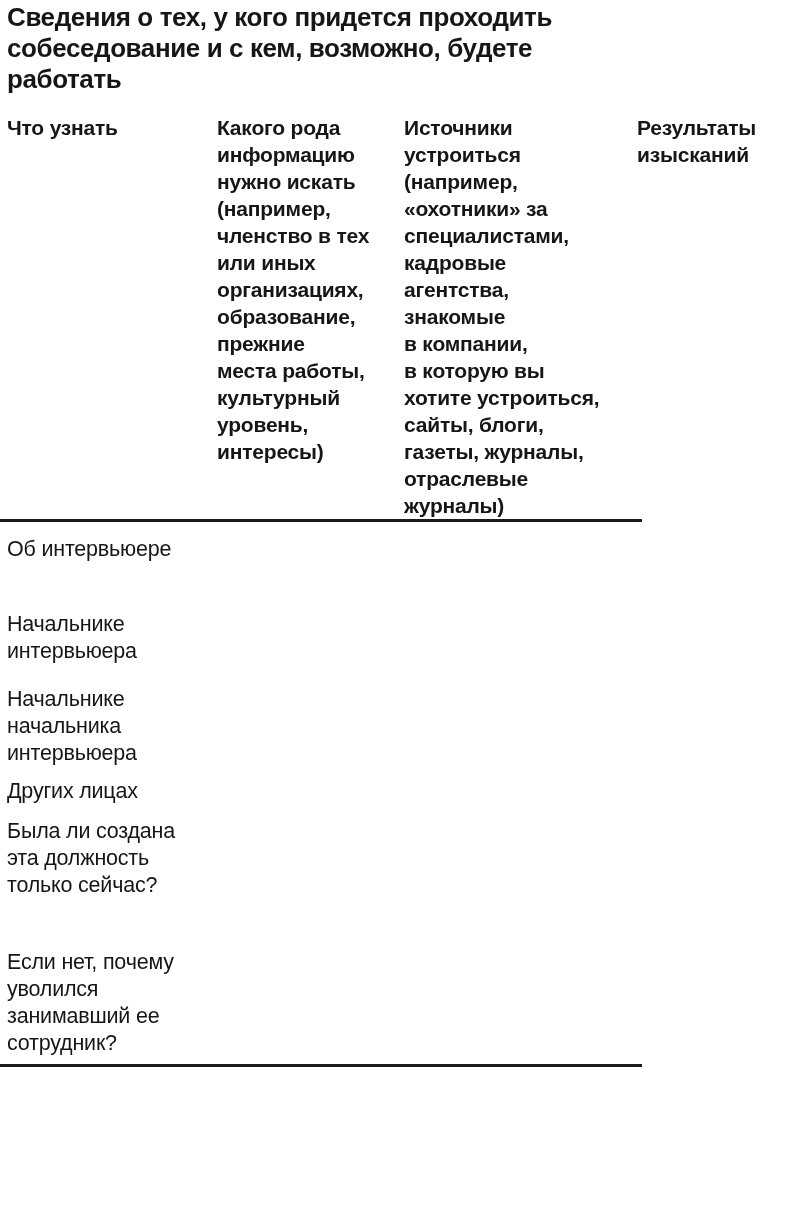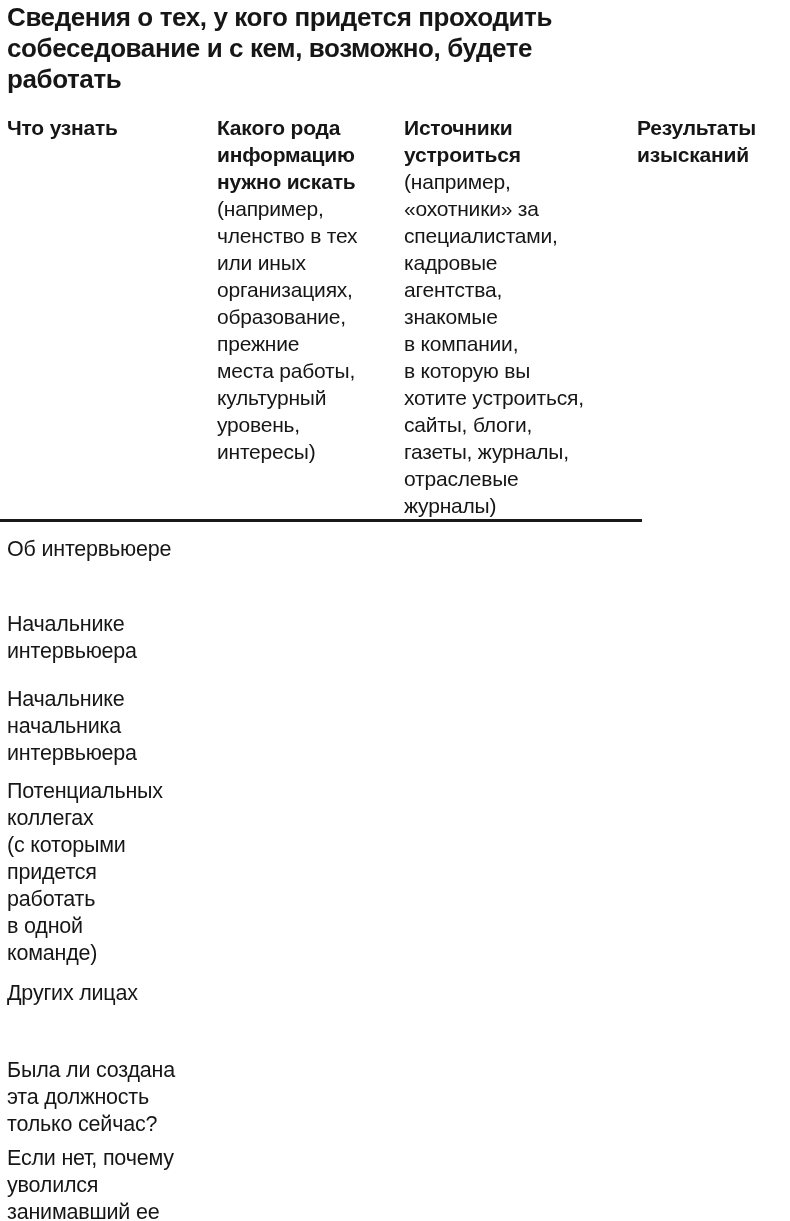--- a/index.html
+++ b/index.html
@@ -42,21 +42,21 @@
     line-height: 27px;
     padding-right: 8px;
   }
   .th-title {
     display: block;
     font-weight: bold;
     white-space: pre-line;
   }
   .th-note {
     display: block;
-    font-weight: normal;
+    font-weight: bold;
     white-space: pre-line;
   }
   .rule {
     height: 3px;
     background: #1a1a1a;
     margin: 0 -7px;
   }
   .tbody {
     padding-top: 14px;
   }
@@ -149,32 +149,20 @@
 
       <div class="tr grid-row">
         <div class="td">Начальнике
 начальника
 интервьюера</div>
         <div class="td"></div>
         <div class="td"></div>
         <div class="td"></div>
       </div>
 
-      <div class="tr grid-row">
-        <div class="td">Потенциальных
-коллегах
-(с которыми
-придется
-работать
-в одной
-команде)</div>
-        <div class="td"></div>
-        <div class="td"></div>
-        <div class="td"></div>
-      </div>
 
       <div class="tr grid-row">
         <div class="td">Других лицах</div>
         <div class="td"></div>
         <div class="td"></div>
         <div class="td"></div>
       </div>
 
       <div class="tr grid-row">
         <div class="td">Была ли создана

